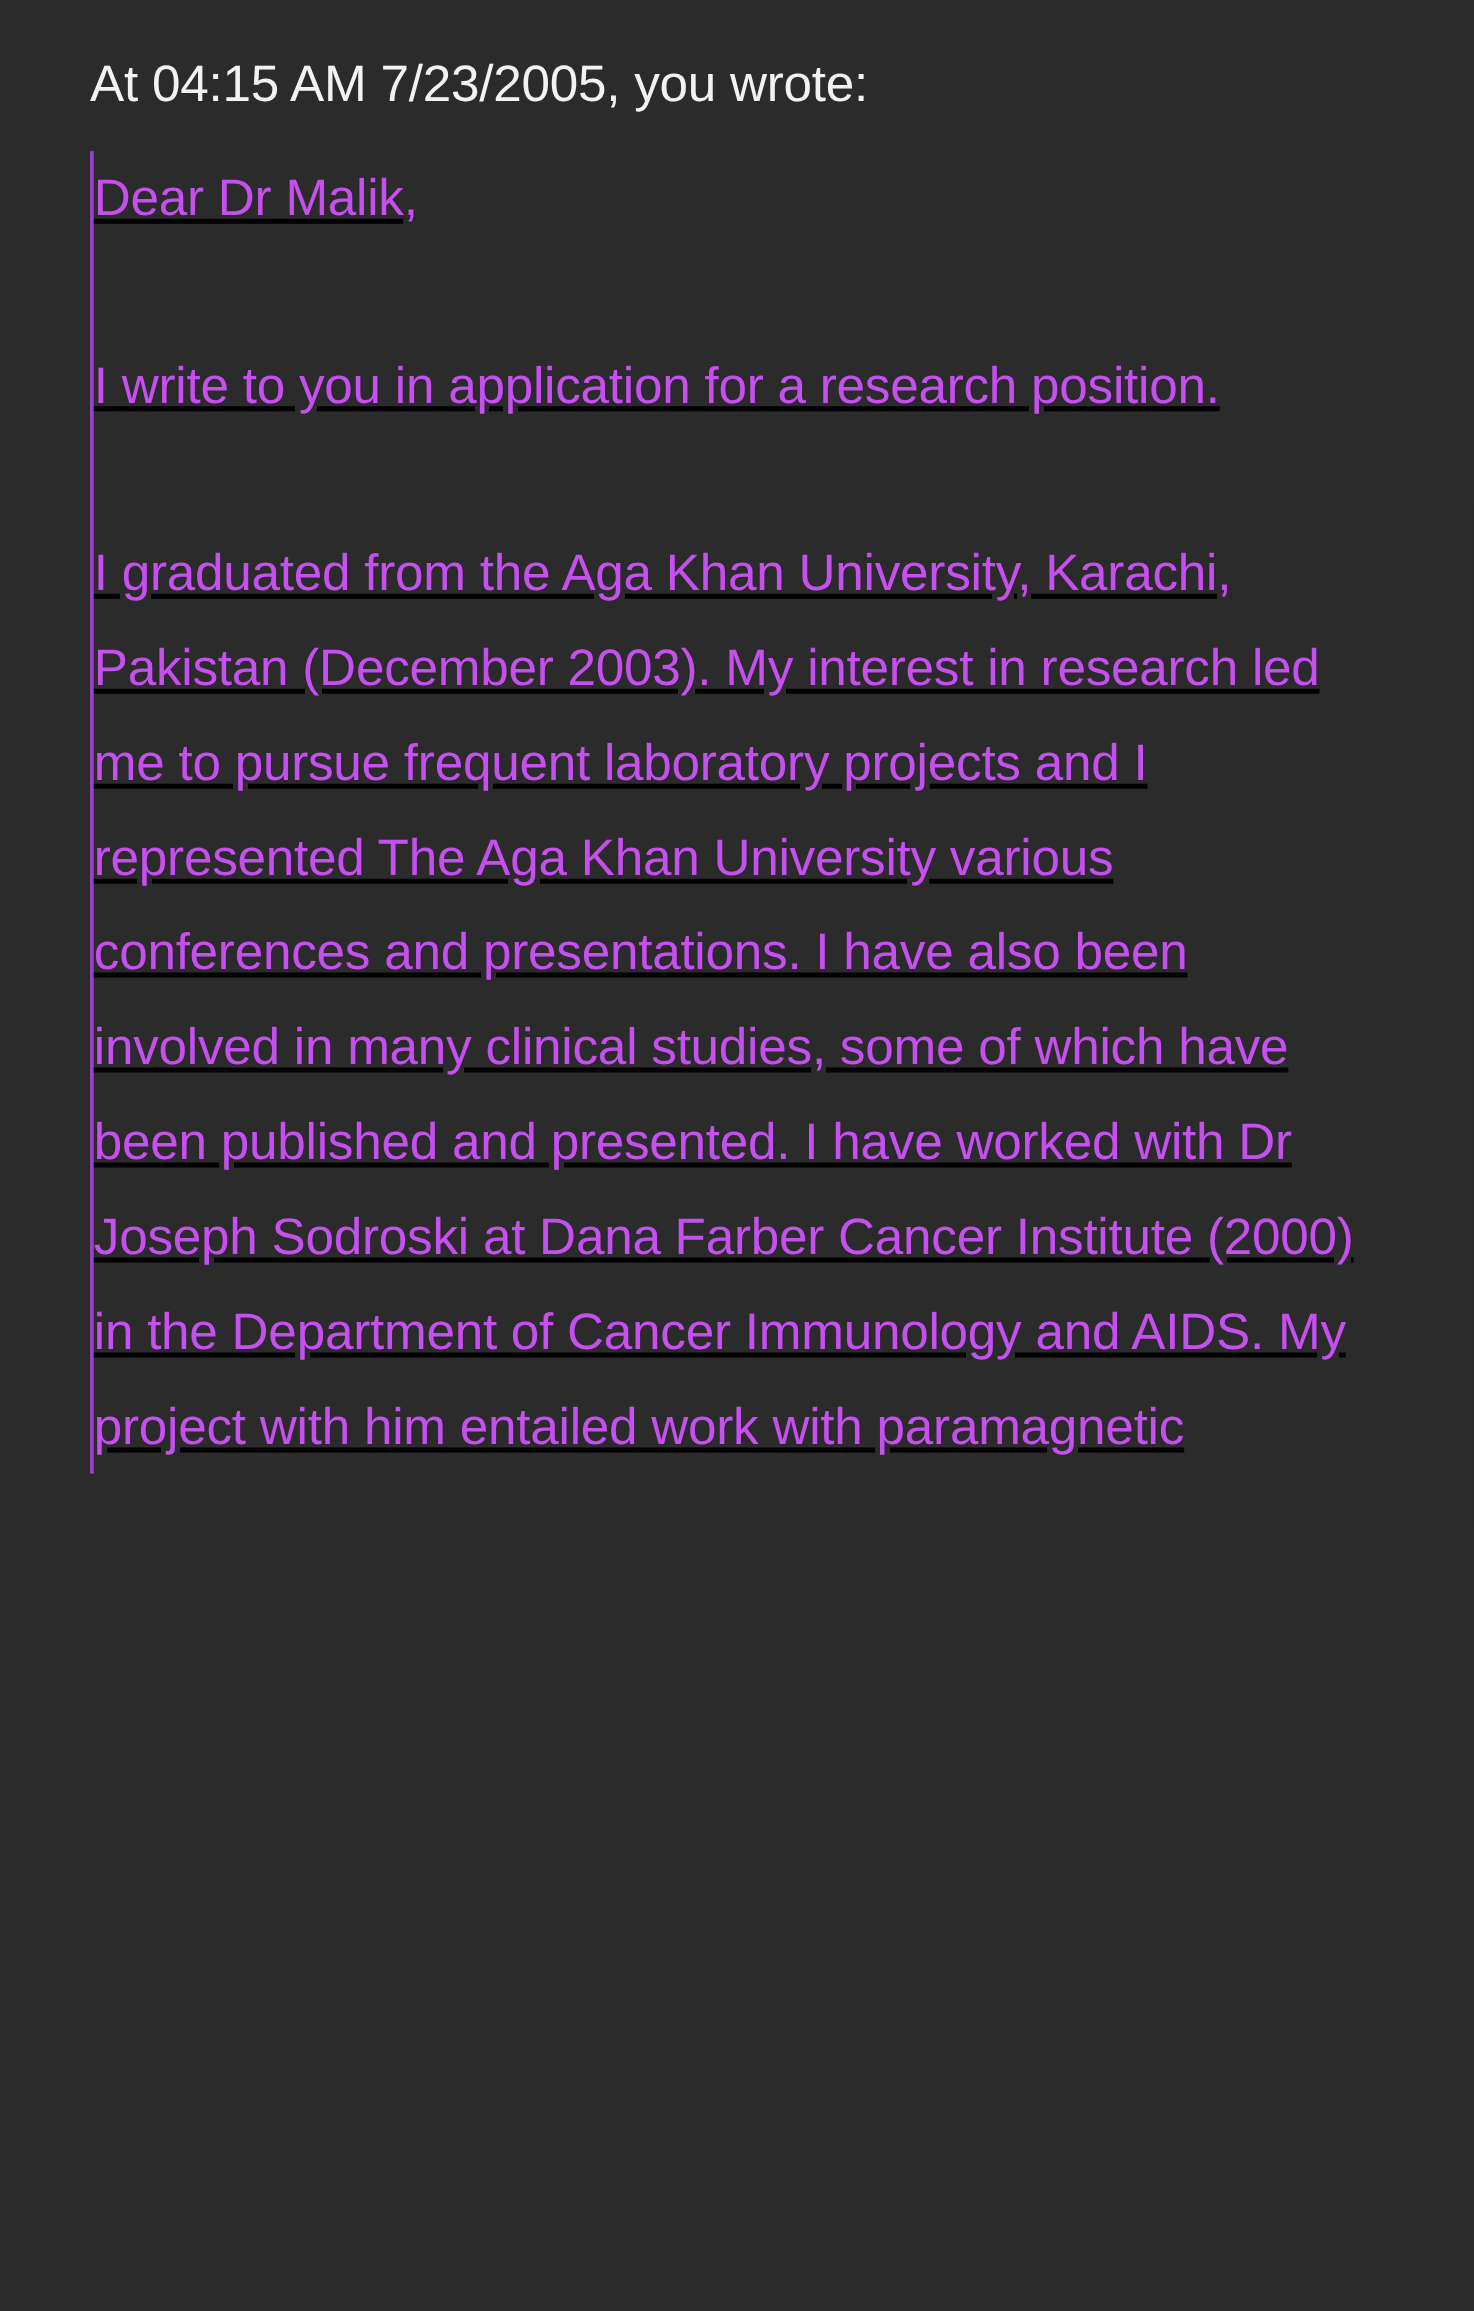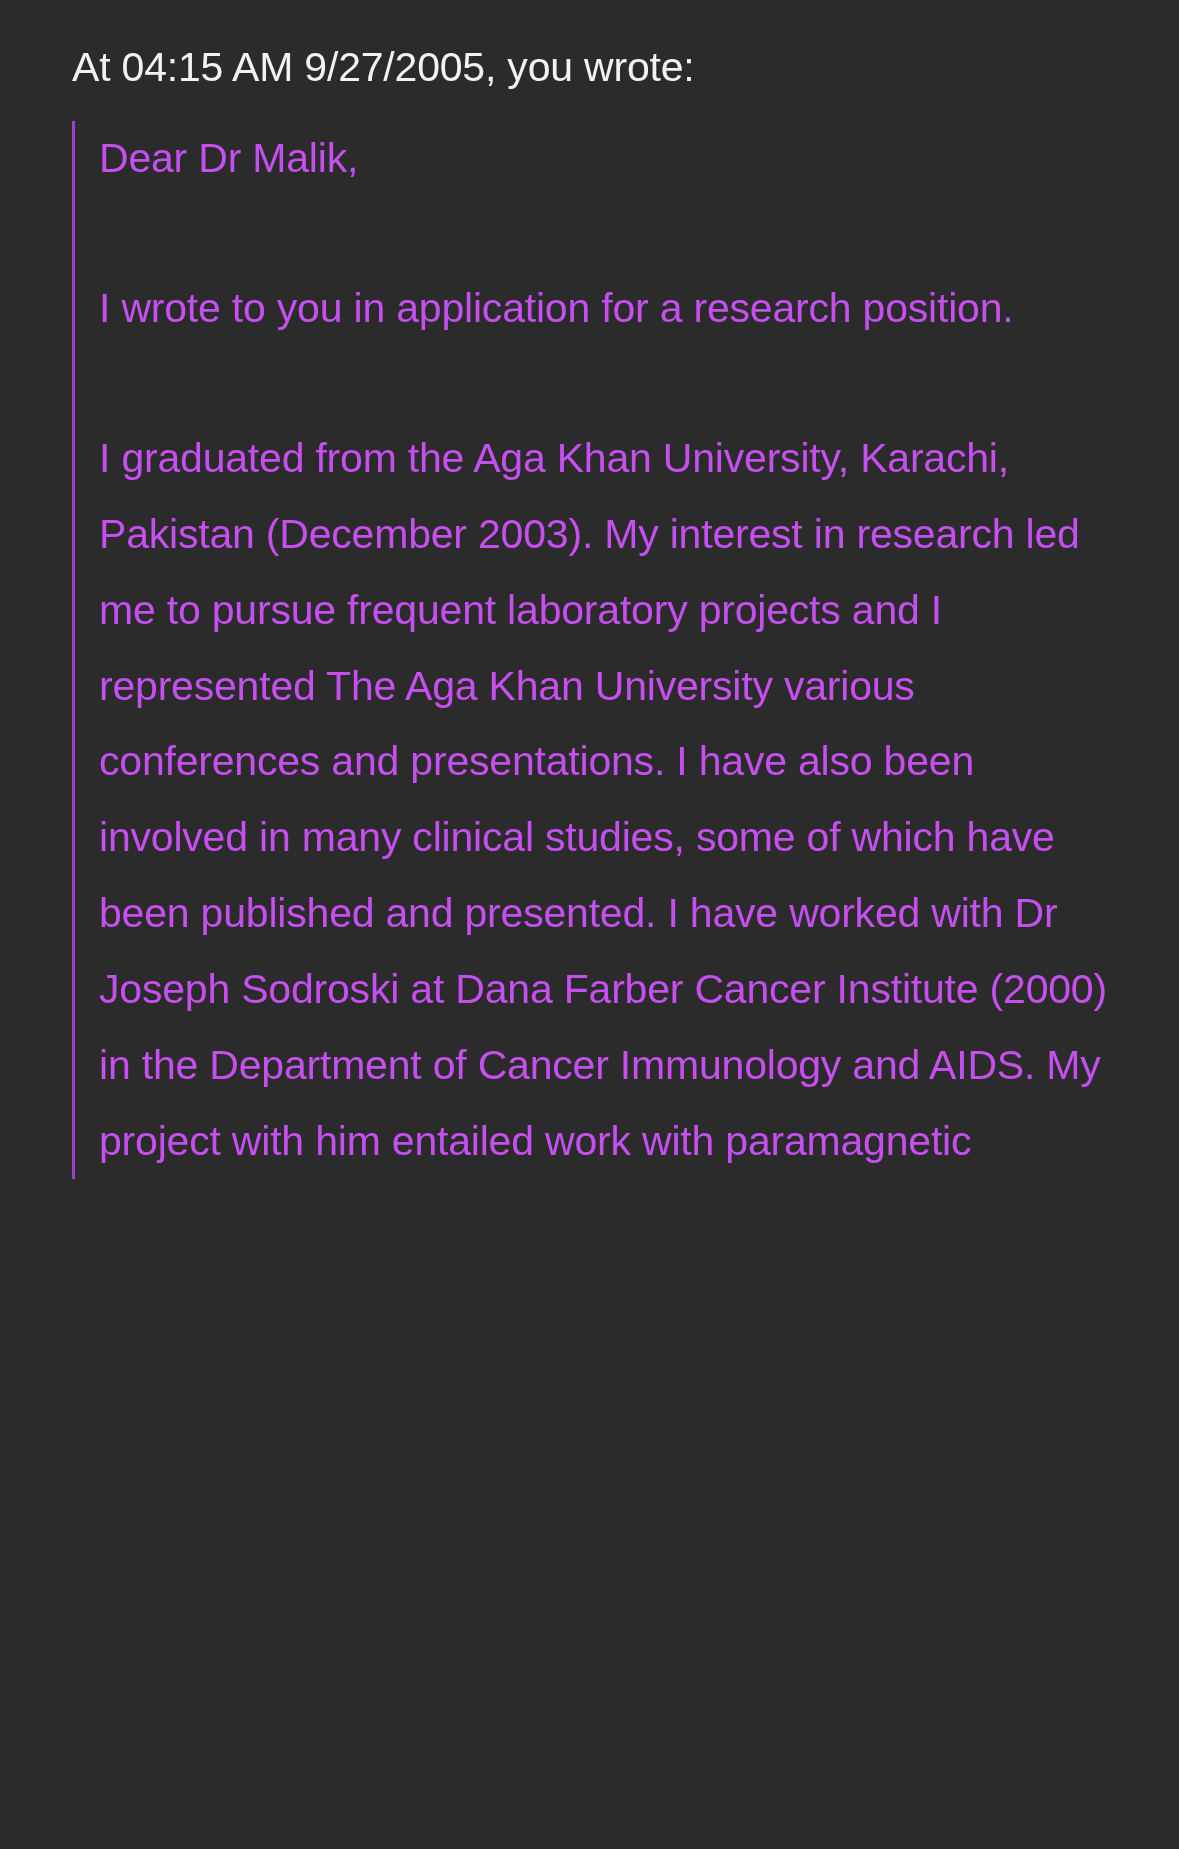--- a/index.html
+++ b/index.html
@@ -26,45 +26,45 @@
     color: #f2f2f2;
     font-size: 41px;
     line-height: 1.35;
     padding: 0 60px 0 72px;
     letter-spacing: -0.2px;
     white-space: nowrap;
   }
   .quote-block {
     margin-top: 26px;
     margin-left: 72px;
-    padding-left: 24px;
     border-left: 3px solid #9b3fd0;
     box-sizing: border-box;
+    text-decoration: underline;
   }
   .quote-paragraph {
     color: #c64ff0;
     font-size: 41px;
     line-height: 1.85;
     letter-spacing: -0.2px;
     max-width: 1010px;
     word-wrap: break-word;
   }
   .quote-paragraph.spacer {
     height: 74px;
     line-height: 74px;
   }
 </style>
 </head>
 <body>
 
 <div class="email-view">
 
-  <div class="attribution-line">At 04:15 AM 9/27/2005, you wrote:</div>
+  <div class="attribution-line">At 04:15 AM 7/23/2005, you wrote:</div>
 
   <div class="quote-block">
     <div class="quote-paragraph">Dear Dr Malik,</div>
     <div class="quote-paragraph spacer"></div>
-    <div class="quote-paragraph">I wrote to you in application for a research position.</div>
+    <div class="quote-paragraph">I write to you in application for a research position.</div>
     <div class="quote-paragraph spacer"></div>
     <div class="quote-paragraph">I graduated from the Aga Khan University, Karachi, Pakistan (December 2003). My interest in research led me to pursue frequent laboratory projects and I represented The Aga Khan University various conferences and presentations. I have also been involved in many clinical studies, some of which have been published and presented. I have worked with Dr Joseph Sodroski at Dana Farber Cancer Institute (2000) in the Department of Cancer Immunology and AIDS. My project with him entailed work with paramagnetic</div>
   </div>
 
 </div>
 
 </body></html>

